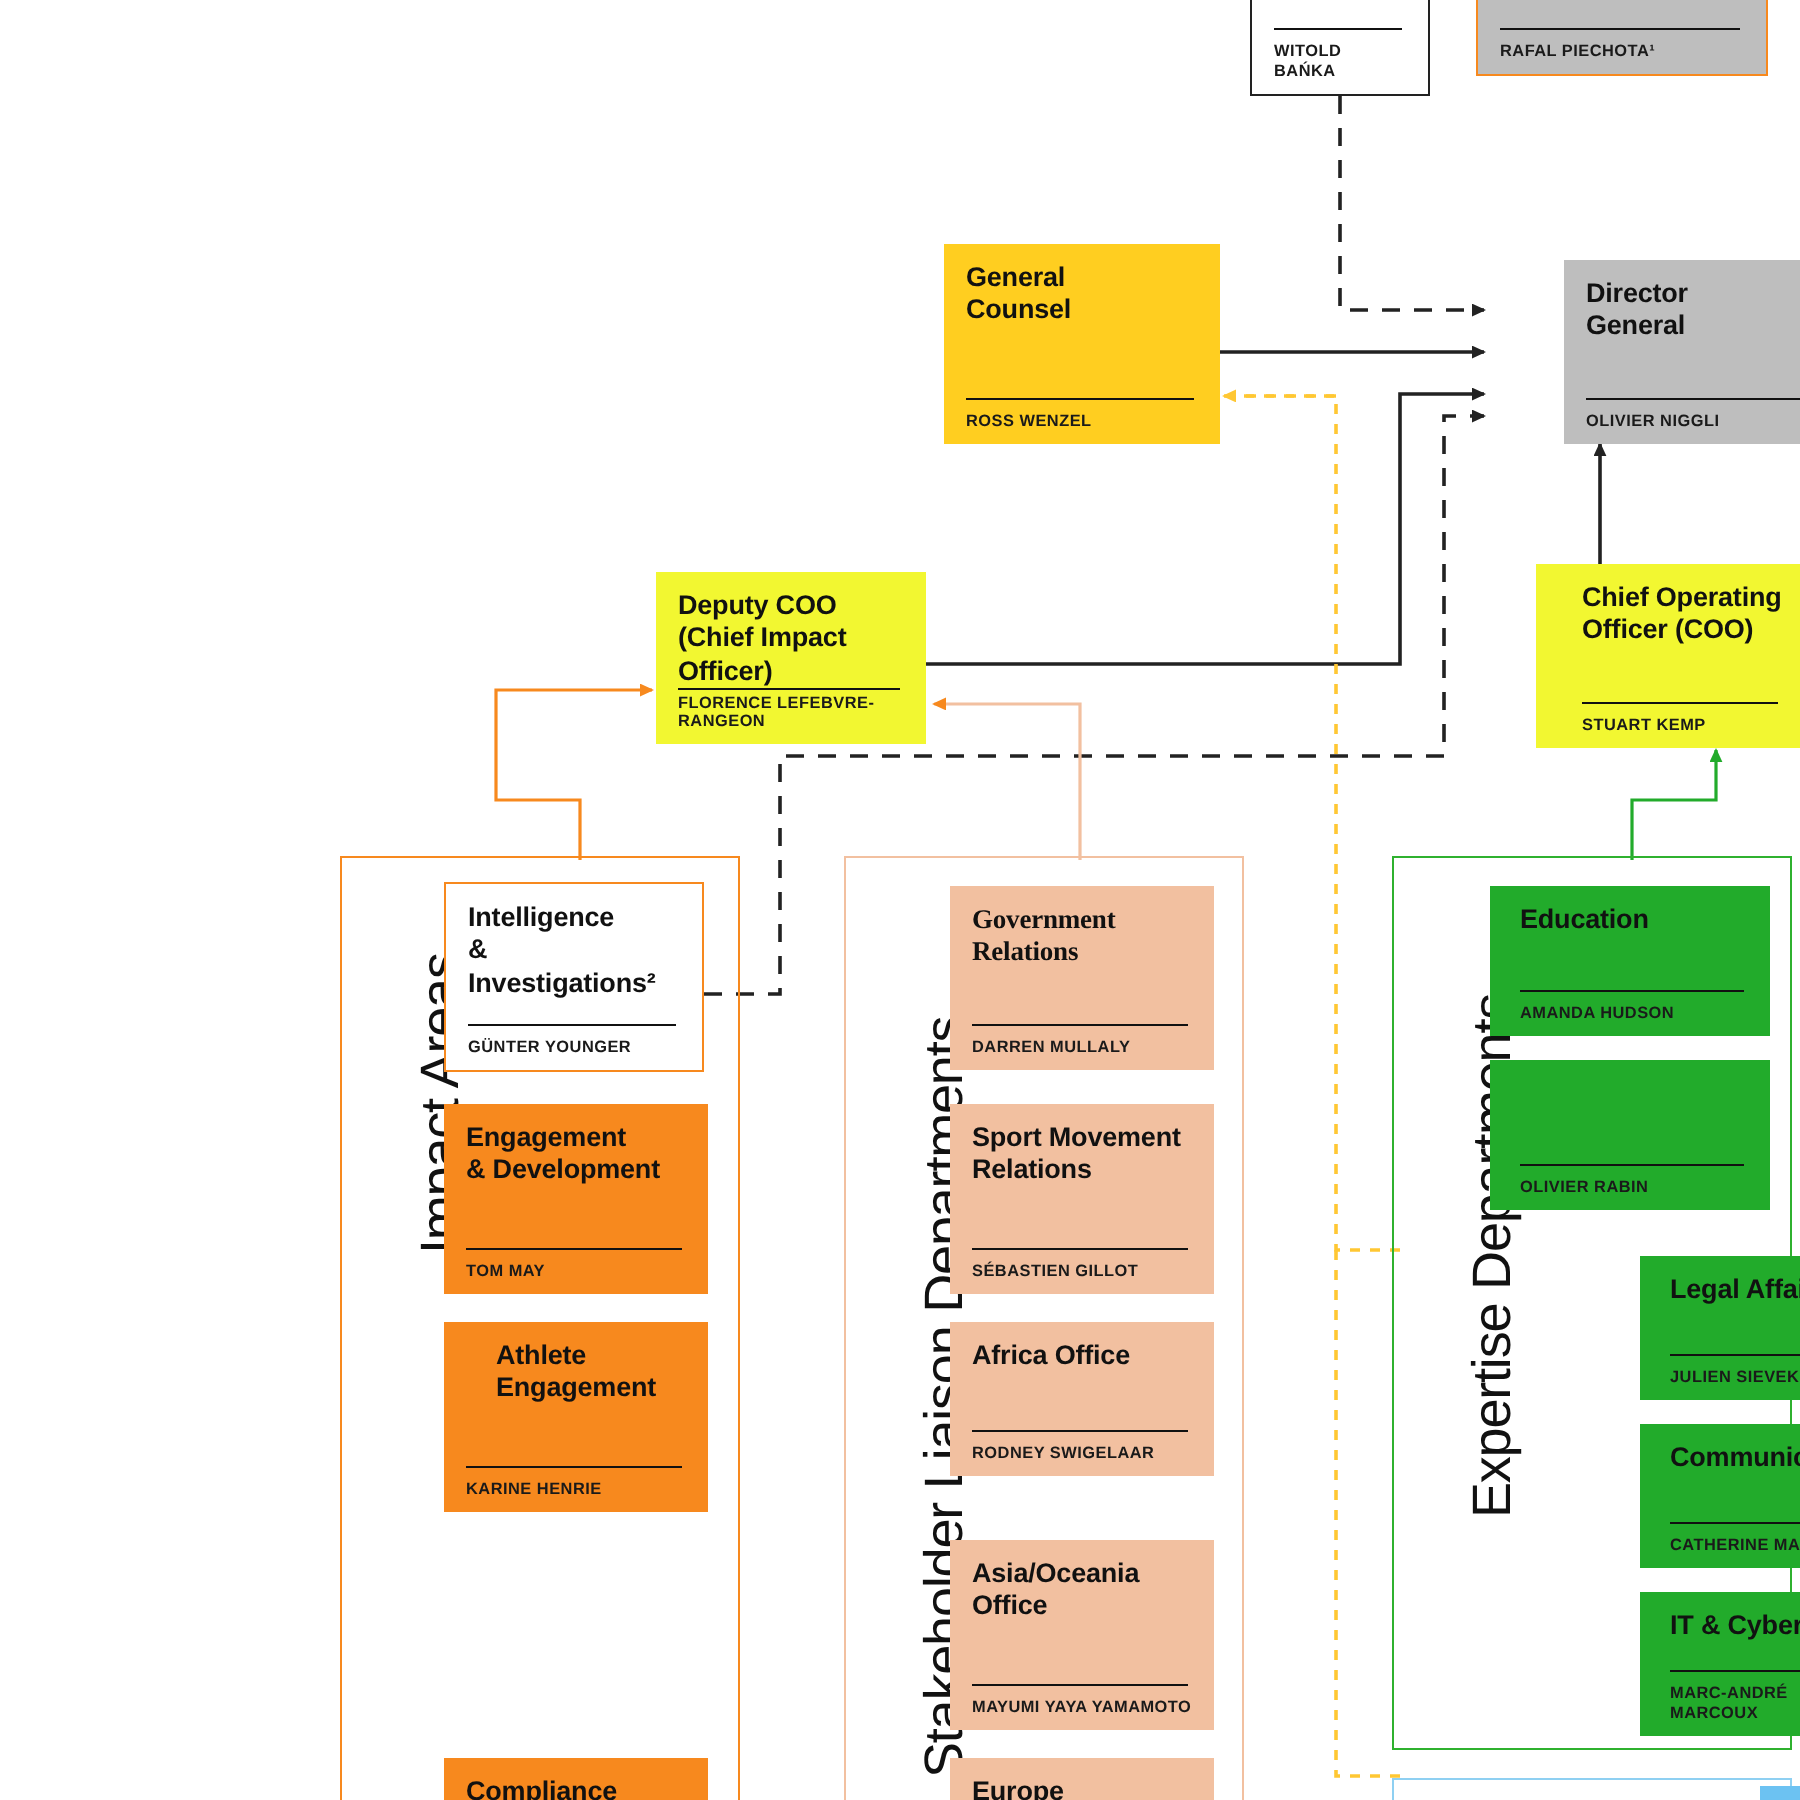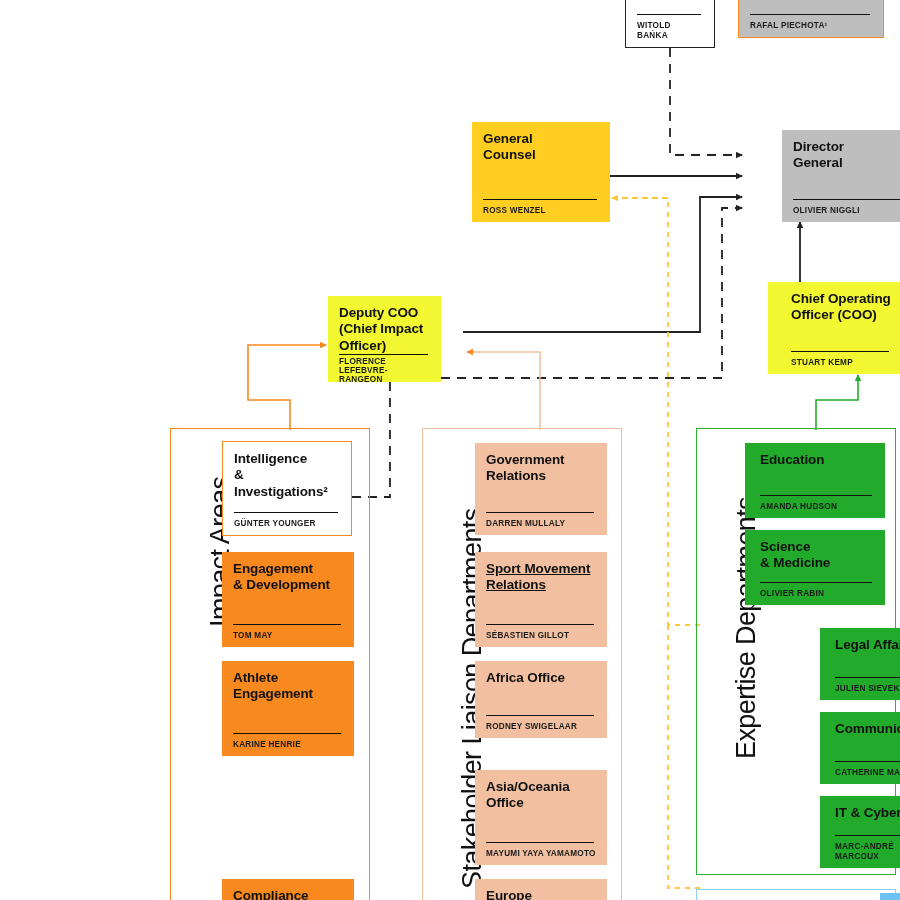--- a/index.html
+++ b/index.html
@@ -149,21 +149,21 @@
     <div class="person">ROSS WENZEL</div>
   </div>
 
   <div class="node c-grey" style="left:782px; top:130px; width:140px; height:92px;">
     <div class="title" style="white-space:pre-line;">Director
 General</div>
     <div class="rule"></div>
     <div class="person">OLIVIER NIGGLI</div>
   </div>
 
-  <div class="node c-yellow" style="left:328px; top:296px; width:113px; height:86px;">
+  <div class="node c-yellow" style="left:328px; top:286px; width:135px; height:86px;">
     <div class="title" style="white-space:pre-line;">Deputy COO
 (Chief Impact
 Officer)</div>
     <div class="rule" style="margin-bottom:3px;"></div>
     <div class="person" style="white-space:pre-line; line-height:1.05;">FLORENCE LEFEBVRE-RANGEON</div>
   </div>
 
   <div class="node c-yellow" style="left:768px; top:282px; width:134px; height:92px;padding-left:23px;">
     <div class="title" style="white-space:pre-line;">Chief Operating
 Officer (COO)</div>
@@ -183,44 +183,44 @@
   </div>
 
   <div class="node c-orange" style="left:222px; top:552px; width:132px; height:95px;">
     <div class="title" style="white-space:pre-line;">Engagement
 &amp; Development</div>
     <div class="rule"></div>
     <div class="person">TOM MAY</div>
   </div>
 
   <div class="node c-orange" style="left:222px; top:661px; width:132px; height:95px;">
-    <div class="title" style="white-space:pre-line;">Athlete
+    <div class="title" style="white-space:pre-line;margin-left:15px;">Athlete
 Engagement</div>
     <div class="rule"></div>
     <div class="person">KARINE HENRIE</div>
   </div>
 
 
   <div class="node c-orange" style="left:222px; top:879px; width:132px; height:95px;">
     <div class="title" style="white-space:pre-line;">Compliance</div>
   </div>
 
   <div class="group g-peach" style="left:422px; top:428px; width:200px; height:478px;">
     <div class="glabel" style="left:34px; top:460px;">Stakeholder Liaison Departments</div>
   </div>
 
   <div class="node c-peach" style="left:475px; top:443px; width:132px; height:92px;">
-    <div class="title" style="white-space:pre-line;">Government
+    <div class="title" style="white-space:pre-line;font-family:Liberation Serif, serif;">Government
 Relations</div>
     <div class="rule"></div>
     <div class="person">DARREN MULLALY</div>
   </div>
 
   <div class="node c-peach" style="left:475px; top:552px; width:132px; height:95px;">
-    <div class="title" style="white-space:pre-line;text-decoration:underline;">Sport Movement
+    <div class="title" style="white-space:pre-line;">Sport Movement
 Relations</div>
     <div class="rule"></div>
     <div class="person">SÉBASTIEN GILLOT</div>
   </div>
 
   <div class="node c-peach" style="left:475px; top:661px; width:132px; height:77px;">
     <div class="title" style="white-space:pre-line;">Africa Office</div>
     <div class="rule"></div>
     <div class="person">RODNEY SWIGELAAR</div>
   </div>
@@ -244,22 +244,20 @@
   <div class="c-blue" style="position:absolute; z-index:2; left:870px; top:712px; width:60px; height:72px;"></div>
   <div class="c-blue" style="position:absolute; z-index:2; left:870px; top:796px; width:60px; height:72px;"></div>
 
   <div class="node c-green" style="left:745px; top:443px; width:140px; height:75px;">
     <div class="title" style="white-space:pre-line;">Education</div>
     <div class="rule"></div>
     <div class="person">AMANDA HUDSON</div>
   </div>
 
   <div class="node c-green" style="left:745px; top:530px; width:140px; height:75px;">
-    <div class="title" style="white-space:pre-line;">Science
-&amp; Medicine</div>
     <div class="rule"></div>
     <div class="person">OLIVIER RABIN</div>
   </div>
 
   <div class="node c-green" style="left:820px; top:628px; width:130px; height:72px; z-index:3;">
     <div class="title" style="white-space:pre-line;">Legal Affairs</div>
     <div class="rule"></div>
     <div class="person">JULIEN SIEVEKING</div>
   </div>
 

